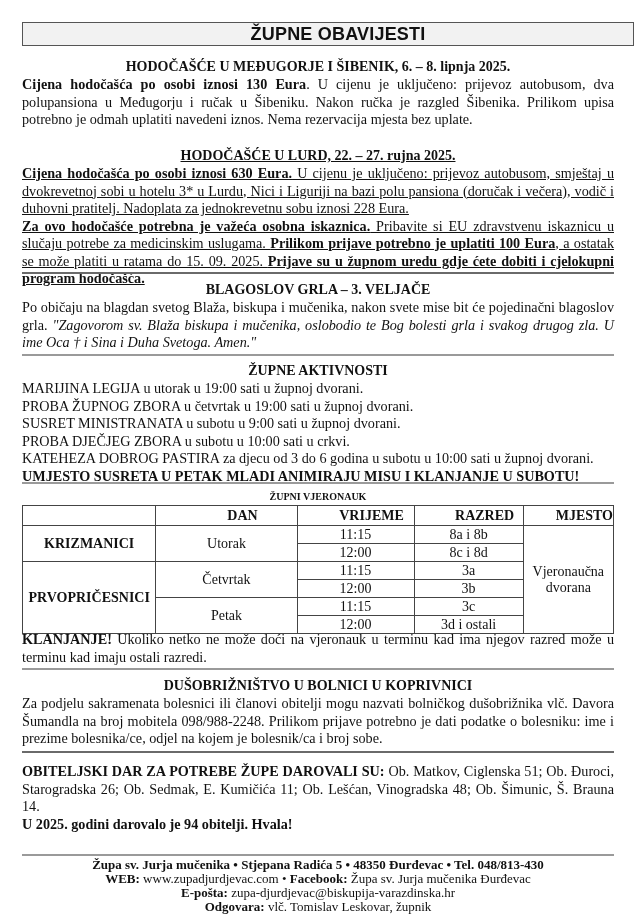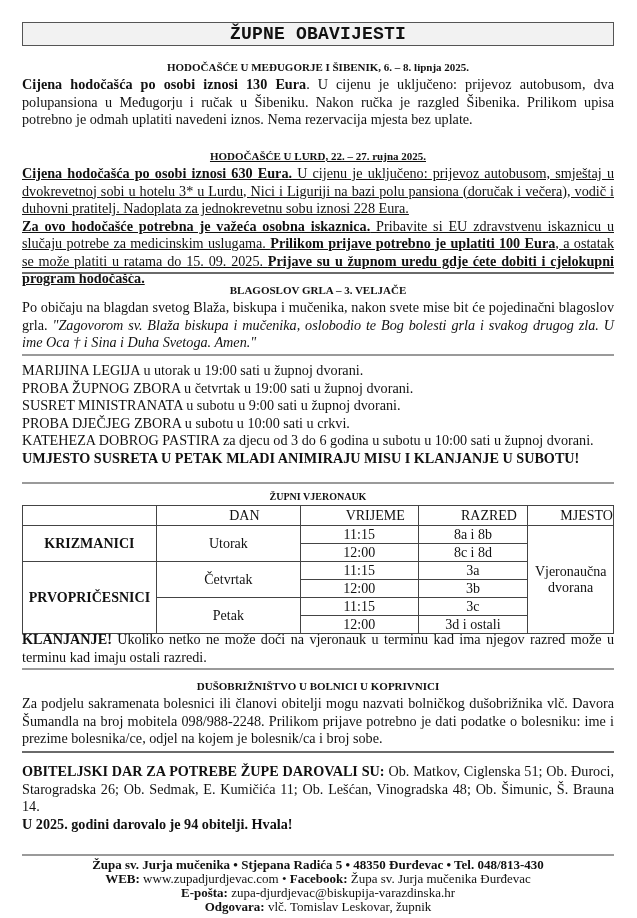--- a/index.html
+++ b/index.html
@@ -1,37 +1,37 @@
 <!DOCTYPE html>
 <html><head>
 <meta charset="utf-8">
 <style>
   html, body { margin: 0; padding: 0; background: #ffffff; }
   body { width: 637px; height: 918px; position: relative; overflow: hidden; color: #111; }
   .page { position: absolute; left: 22px; top: 0; width: 592px; }
   .title-box {
     position: absolute; top: 22px; left: 0; width: 590px; height: 22px;
     border: 1px solid #555; background: #f2f2f2;
-    text-align: center; font-family: Liberation Mono, monospace; font-weight: bold;
-    font-size: 18px; line-height: 22px; letter-spacing: 0.2px;
+    text-align: center; font-family: Liberation Sans, sans-serif; font-weight: bold;
+    font-size: 18px; line-height: 22px; letter-spacing: 0.2px; padding-left: 20px;
   }
   .sec { position: absolute; left: 0; width: 592px; font-family: "Liberation Serif", serif; font-size: 14.2px; line-height: 17.5px; }
-  .sec h2 { margin: 0; font-size: 11px; font-weight: bold; text-align: center; line-height: 18px; }
+  .sec h2 { margin: 0; font-size: 14px; font-weight: bold; text-align: center; line-height: 18px; }
   .sec p { margin: 0; text-align: justify; }
   .sec p.left { text-align: left; }
   .b { font-weight: bold; }
   .i { font-style: italic; }
   .hr { position: absolute; left: 0; width: 592px; height: 0; border-top: 2px solid #6a6a6a; }
   .hr.light { border-top: 2px solid #9a9a9a; }
   table.vj {
     position: absolute; left: 0; top: 505px; width: 592px; border-collapse: collapse;
     font-family: "Liberation Serif", serif; font-size: 14px;
   }
   table.vj td, table.vj th { border: 1px solid #444; text-align: center; padding: 0; height: 17px; line-height: 16px; }
-  table.vj th { font-weight: normal; height: 19px; padding-left: 32px; }
+  table.vj th { font-weight: bold; height: 19px; padding-left: 32px; }
   table.vj td.grp { font-weight: bold; }
   .vj-title { position: absolute; left: 0; top: 488px; width: 592px; text-align: center; font-family: "Liberation Serif", serif; font-weight: bold; font-size: 10px; line-height: 18px; }
   .footer { position: absolute; left: 0; top: 858px; width: 592px; text-align: center; font-family: "Liberation Serif", serif; font-size: 13px; line-height: 14px; color: #111; }
   .footer .b { font-weight: bold; }
 </style>
 </head>
 <body>
 
 <div class="page">
 
@@ -51,20 +51,21 @@
   <div class="hr" style="top:272px;"></div>
 
   <div class="sec" style="top:281px;">
     <h2>BLAGOSLOV GRLA – 3. VELJAČE</h2>
     <p><span>Po običaju na blagdan svetog Blaža, biskupa i mučenika, nakon svete mise bit će pojedinačni blagoslov grla. </span><span class="i">"Zagovorom sv. Blaža biskupa i mučenika, oslobodio te Bog bolesti grla i svakog drugog zla. U ime Oca † i Sina i Duha Svetoga. Amen."</span></p>
   </div>
 
   <div class="hr light" style="top:354px;"></div>
 
   <div class="sec" style="top:362px;">
+    <h2>ŽUPNE AKTIVNOSTI</h2>
     <p class="left">MARIJINA LEGIJA u utorak u 19:00 sati u župnoj dvorani.</p>
     <p class="left">PROBA ŽUPNOG ZBORA u četvrtak u 19:00 sati u župnoj dvorani.</p>
     <p class="left">SUSRET MINISTRANATA u subotu u 9:00 sati u župnoj dvorani.</p>
     <p class="left">PROBA DJEČJEG ZBORA u subotu u 10:00 sati u crkvi.</p>
     <p class="left">KATEHEZA DOBROG PASTIRA za djecu od 3 do 6 godina u subotu u 10:00 sati u župnoj dvorani.</p>
     <p class="left b">UMJESTO SUSRETA U PETAK MLADI ANIMIRAJU MISU I KLANJANJE U SUBOTU!</p>
   </div>
 
   <div class="hr light" style="top:482px;"></div>
 

